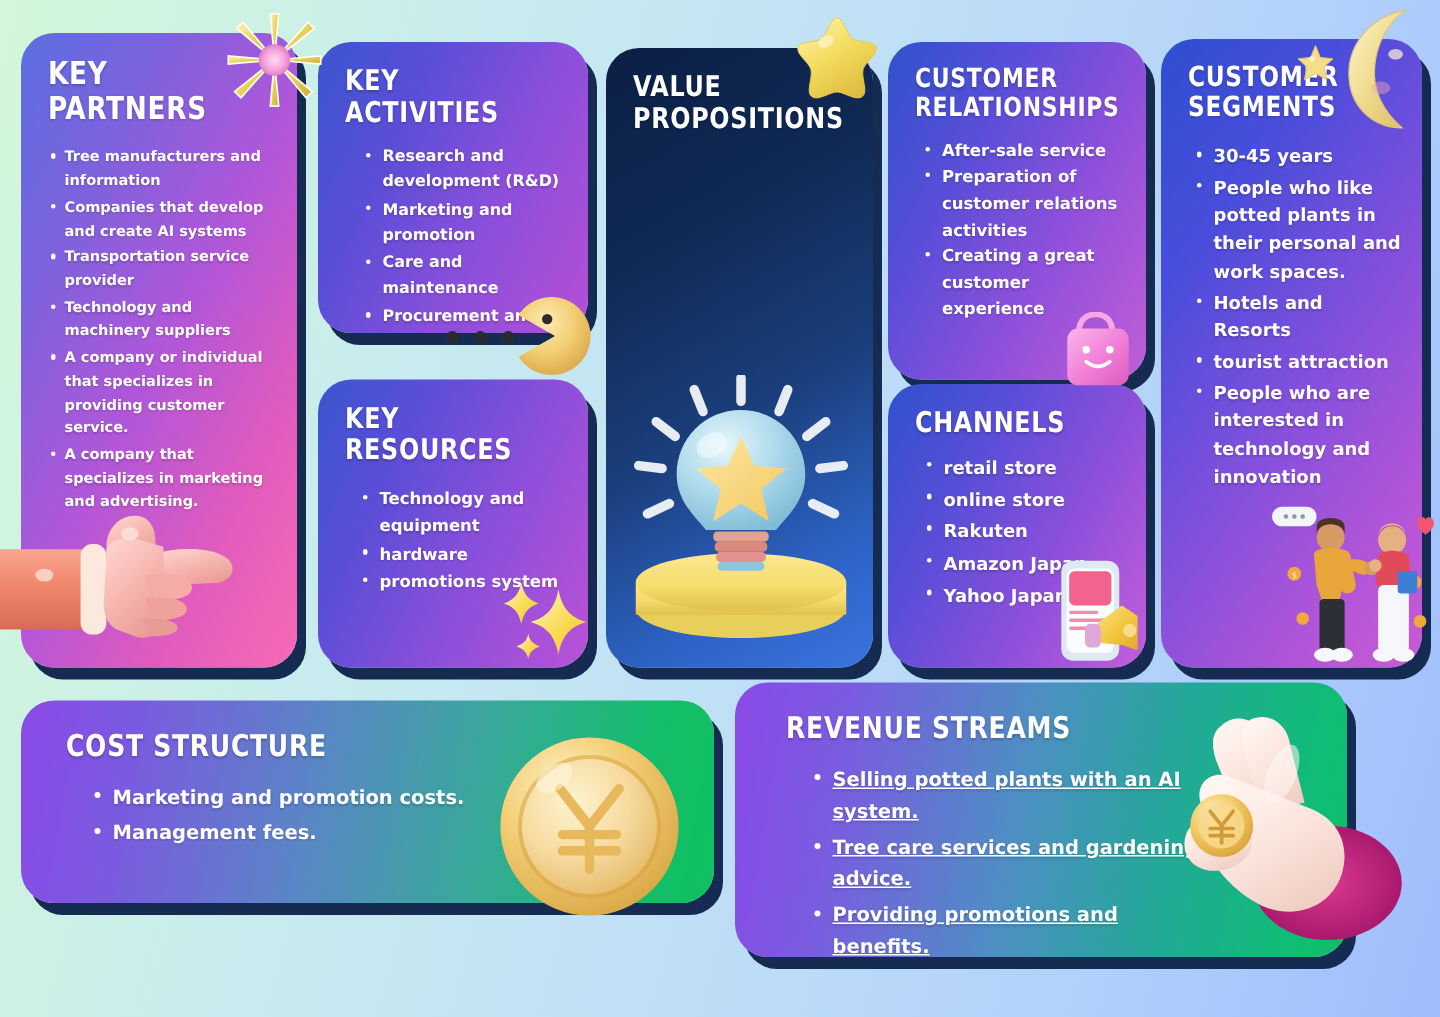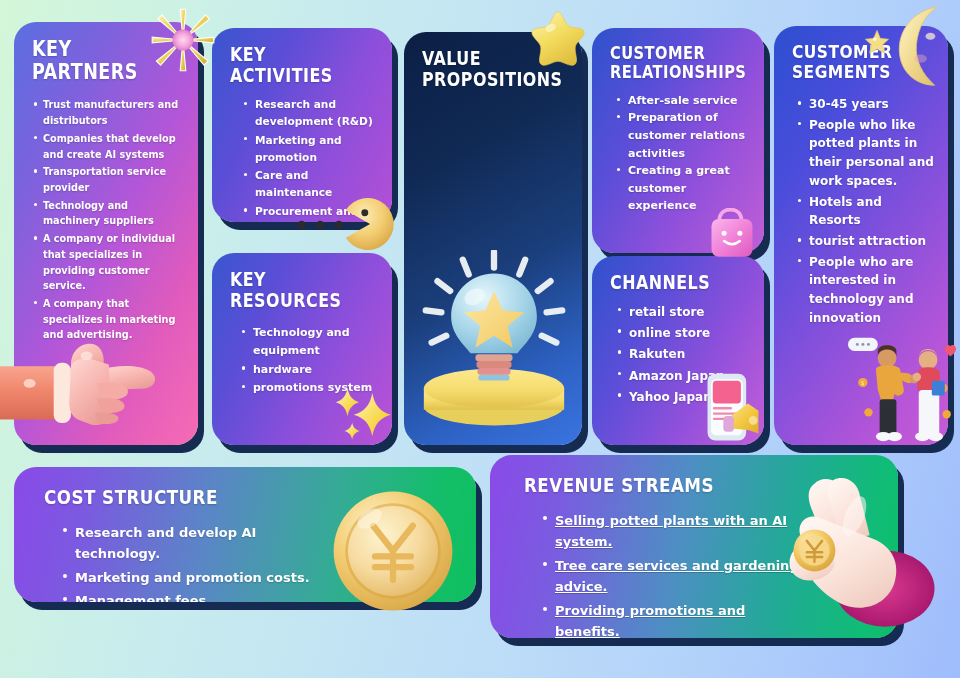--- a/index.html
+++ b/index.html
@@ -197,21 +197,21 @@
 <body>
 
 <div class="canvas">
 
   <div class="card" id="key-partners">
     <div class="card-title">
       <span>KEY</span><br>
       <span>PARTNERS</span>
     </div>
     <ul class="bullets">
-      <li>Trust manufacturers and distributors</li>
+      <li>Tree manufacturers and information</li>
       <li>Companies that develop and create AI systems</li>
       <li>Transportation service provider</li>
       <li>Technology and machinery suppliers</li>
       <li>A company or individual that specializes in providing customer service.</li>
       <li>A company that specializes in marketing and advertising.</li>
     </ul>
   </div>
 
   <div class="card" id="key-activities">
     <div class="card-title">KEY ACTIVITIES</div>
@@ -275,21 +275,20 @@
       <li>People who like potted plants in their personal and work spaces.</li>
       <li>Hotels and Resorts</li>
       <li>tourist attraction</li>
       <li>People who are interested in technology and innovation</li>
     </ul>
   </div>
 
   <div class="card" id="cost-structure">
     <div class="card-title">COST STRUCTURE</div>
     <ul class="bullets">
-      <li>Research and develop AI technology.</li>
       <li>Marketing and promotion costs.</li>
       <li>Management fees.</li>
     </ul>
   </div>
 
   <div class="card" id="revenue-streams">
     <div class="card-title">REVENUE STREAMS</div>
     <ul class="bullets">
       <li>Selling potted plants with an AI system.</li>
       <li>Tree care services and gardening advice.</li>

